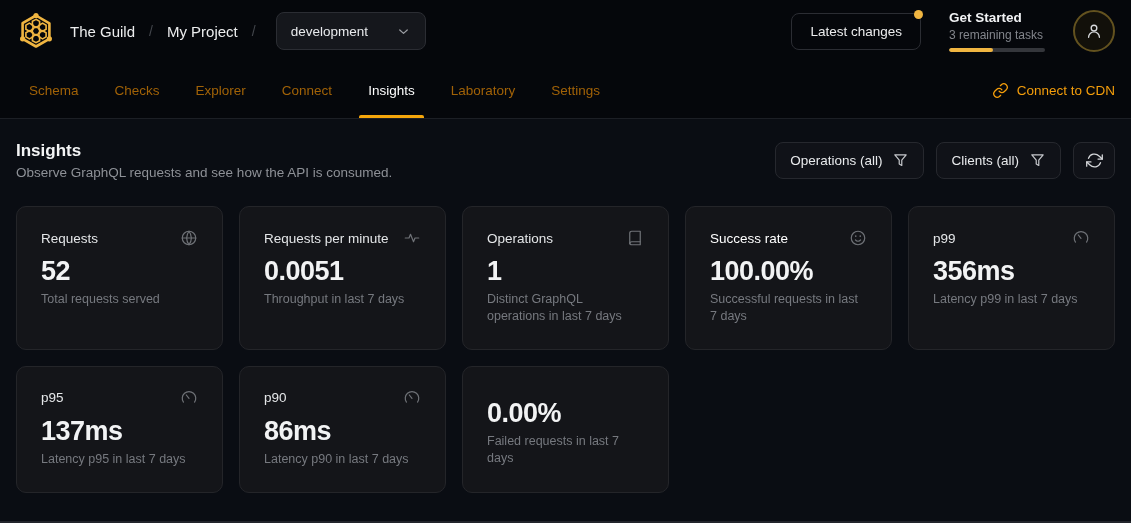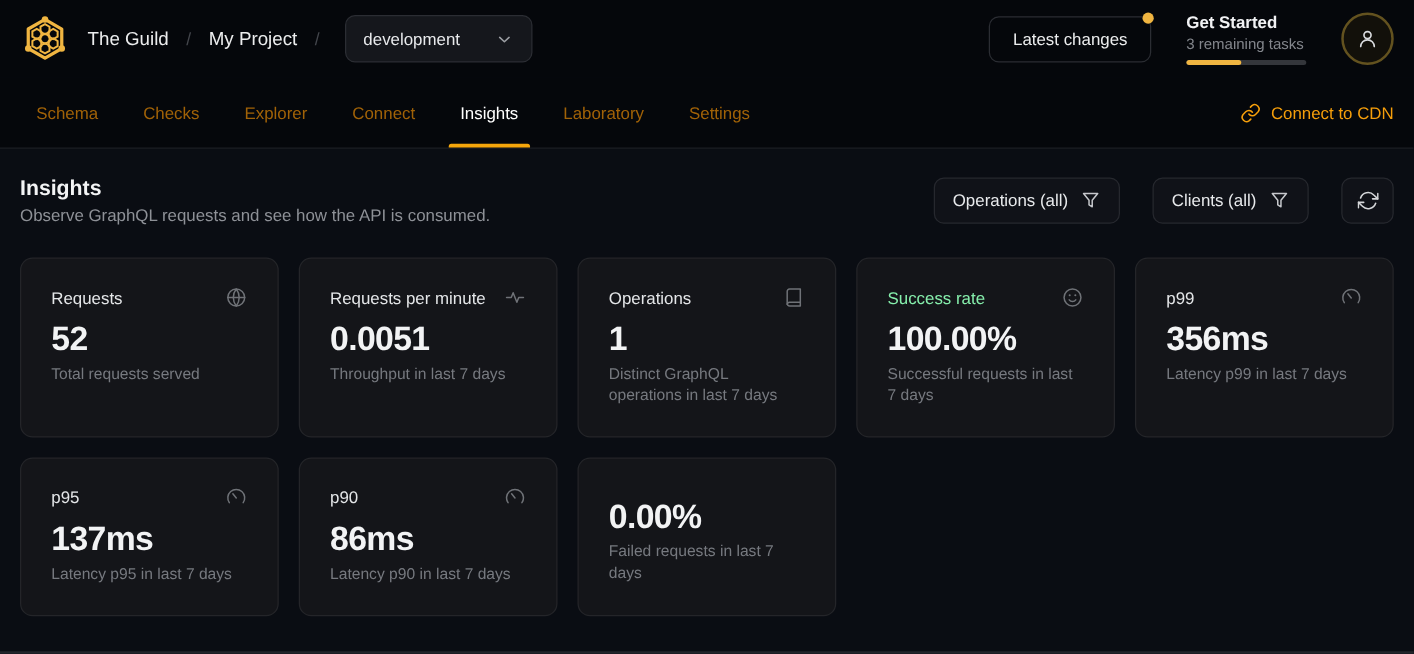--- a/index.html
+++ b/index.html
@@ -66,21 +66,21 @@
   .cdn-link {
     margin-left:auto; display:flex; align-items:center; gap:8px;
     color:var(--cdn); font-size:13.5px; font-weight:500; cursor:pointer;
   }
 
   
   .main { padding:22px 16px 16px; }
   .head-row { display:flex; align-items:center; margin-bottom:26px; }
   .page-title { font-size:17px; font-weight:700; color:#f3f4f5; }
   .page-sub { font-size:13.5px; color:#8e9197; margin-top:4px; }
-  .filters { margin-left:auto; display:flex; align-items:center; gap:26px; }
+  .filters { margin-left:auto; display:flex; align-items:center; gap:12px; }
   .filter-btn {
     height:37px; display:flex; align-items:center; gap:10px;
     background:#101218; border:1px solid #26282e; border-radius:8px;
     padding:0 14px; font-size:13.5px; color:#e8eaec; cursor:pointer;
     font-family:inherit;
   }
   .filter-btn .f-icon { color:#c5c7cb; }
   .refresh-btn {
     width:42px; height:37px; display:flex; align-items:center; justify-content:center;
     background:#101218; border:1px solid #26282e; border-radius:8px;
@@ -266,21 +266,21 @@
               <path d="M5 19.5A2.5 2.5 0 0 1 7.5 17H19"></path>
               <path d="M7.5 3H19v18H7.5A2.5 2.5 0 0 1 5 18.5v-13A2.5 2.5 0 0 1 7.5 3z"></path>
             </svg>
           </span>
     </div>
     <div class="card-value">1</div>
     <div class="card-desc">Distinct GraphQL operations in last 7 days</div>
   </div>
       <div class="card">
     <div class="card-head">
-      <span class="card-label" style="color: #86efac;">Success rate</span>
+      <span class="card-label" style="color: #ffffff;">Success rate</span>
       <span class="card-icon">
             <svg width="18" height="18" viewBox="0 0 24 24" fill="none" stroke="currentColor" stroke-width="1.6" stroke-linecap="round" stroke-linejoin="round">
               <circle cx="12" cy="12" r="9"></circle>
               <path d="M8.5 14.5s1.3 1.8 3.5 1.8 3.5-1.8 3.5-1.8"></path>
               <line x1="9" y1="9.5" x2="9.01" y2="9.5" stroke-width="2.2"></line>
               <line x1="15" y1="9.5" x2="15.01" y2="9.5" stroke-width="2.2"></line>
             </svg>
           </span>
     </div>
     <div class="card-value">100.00%</div>

